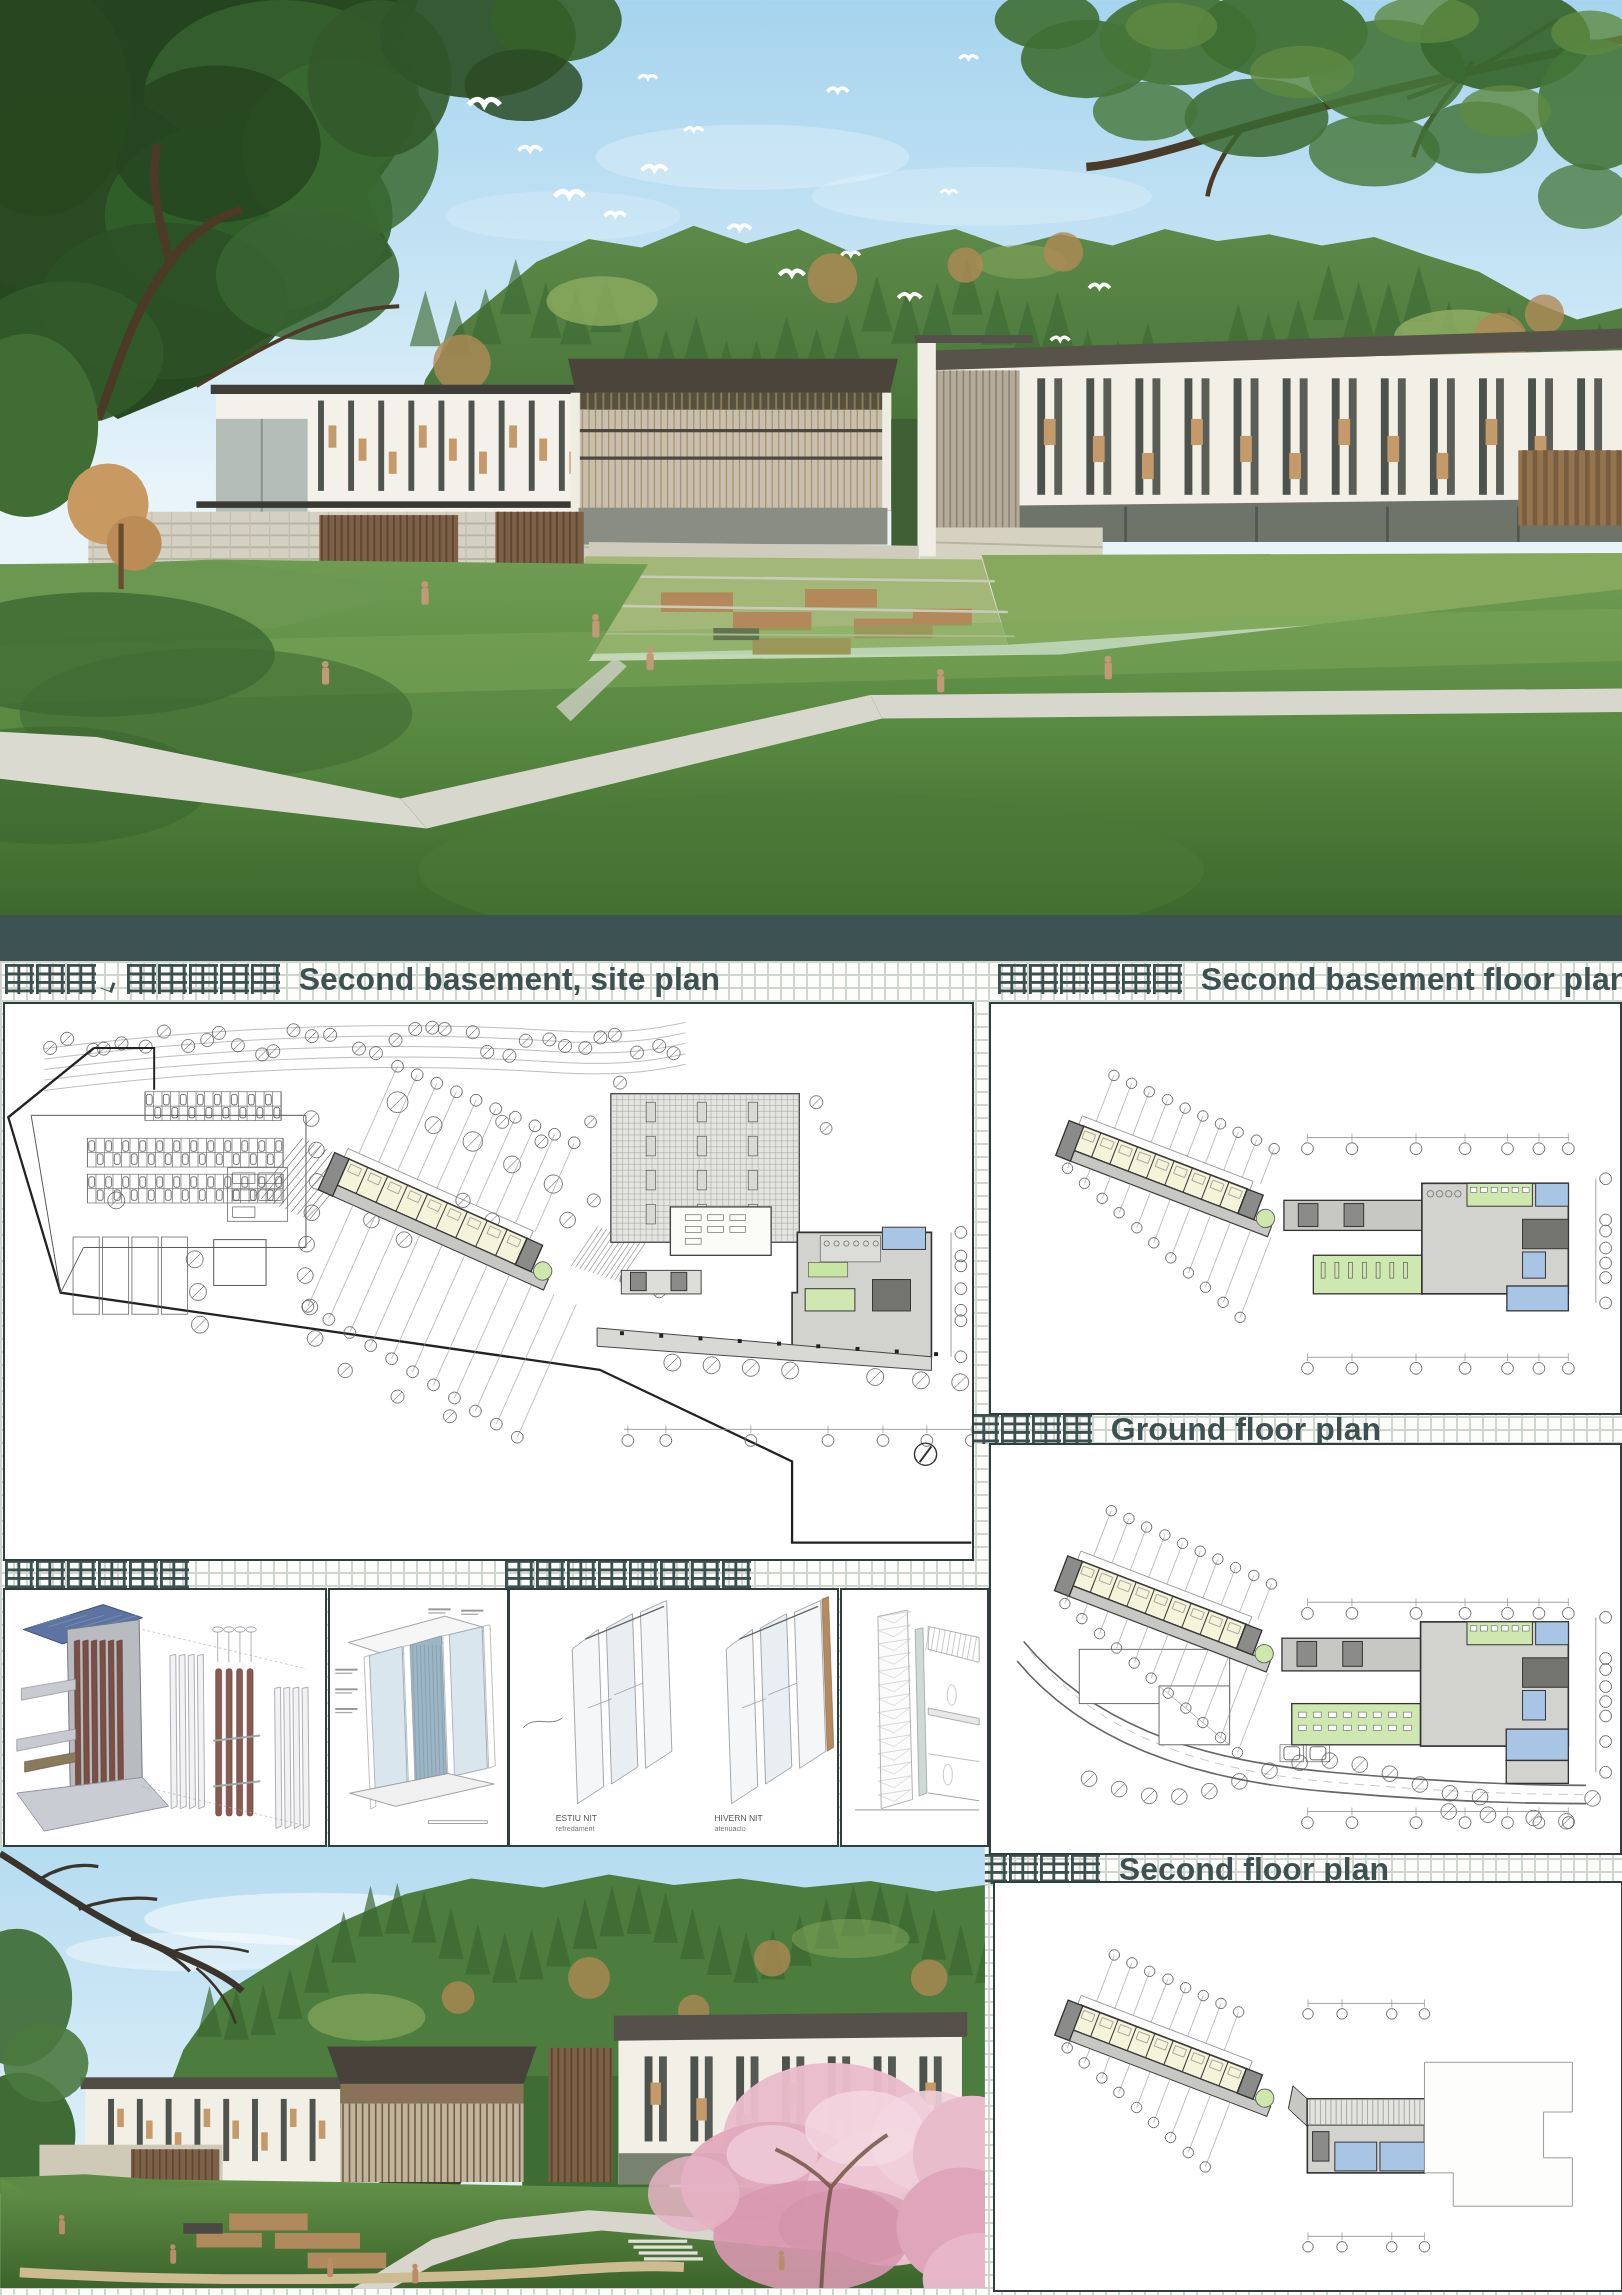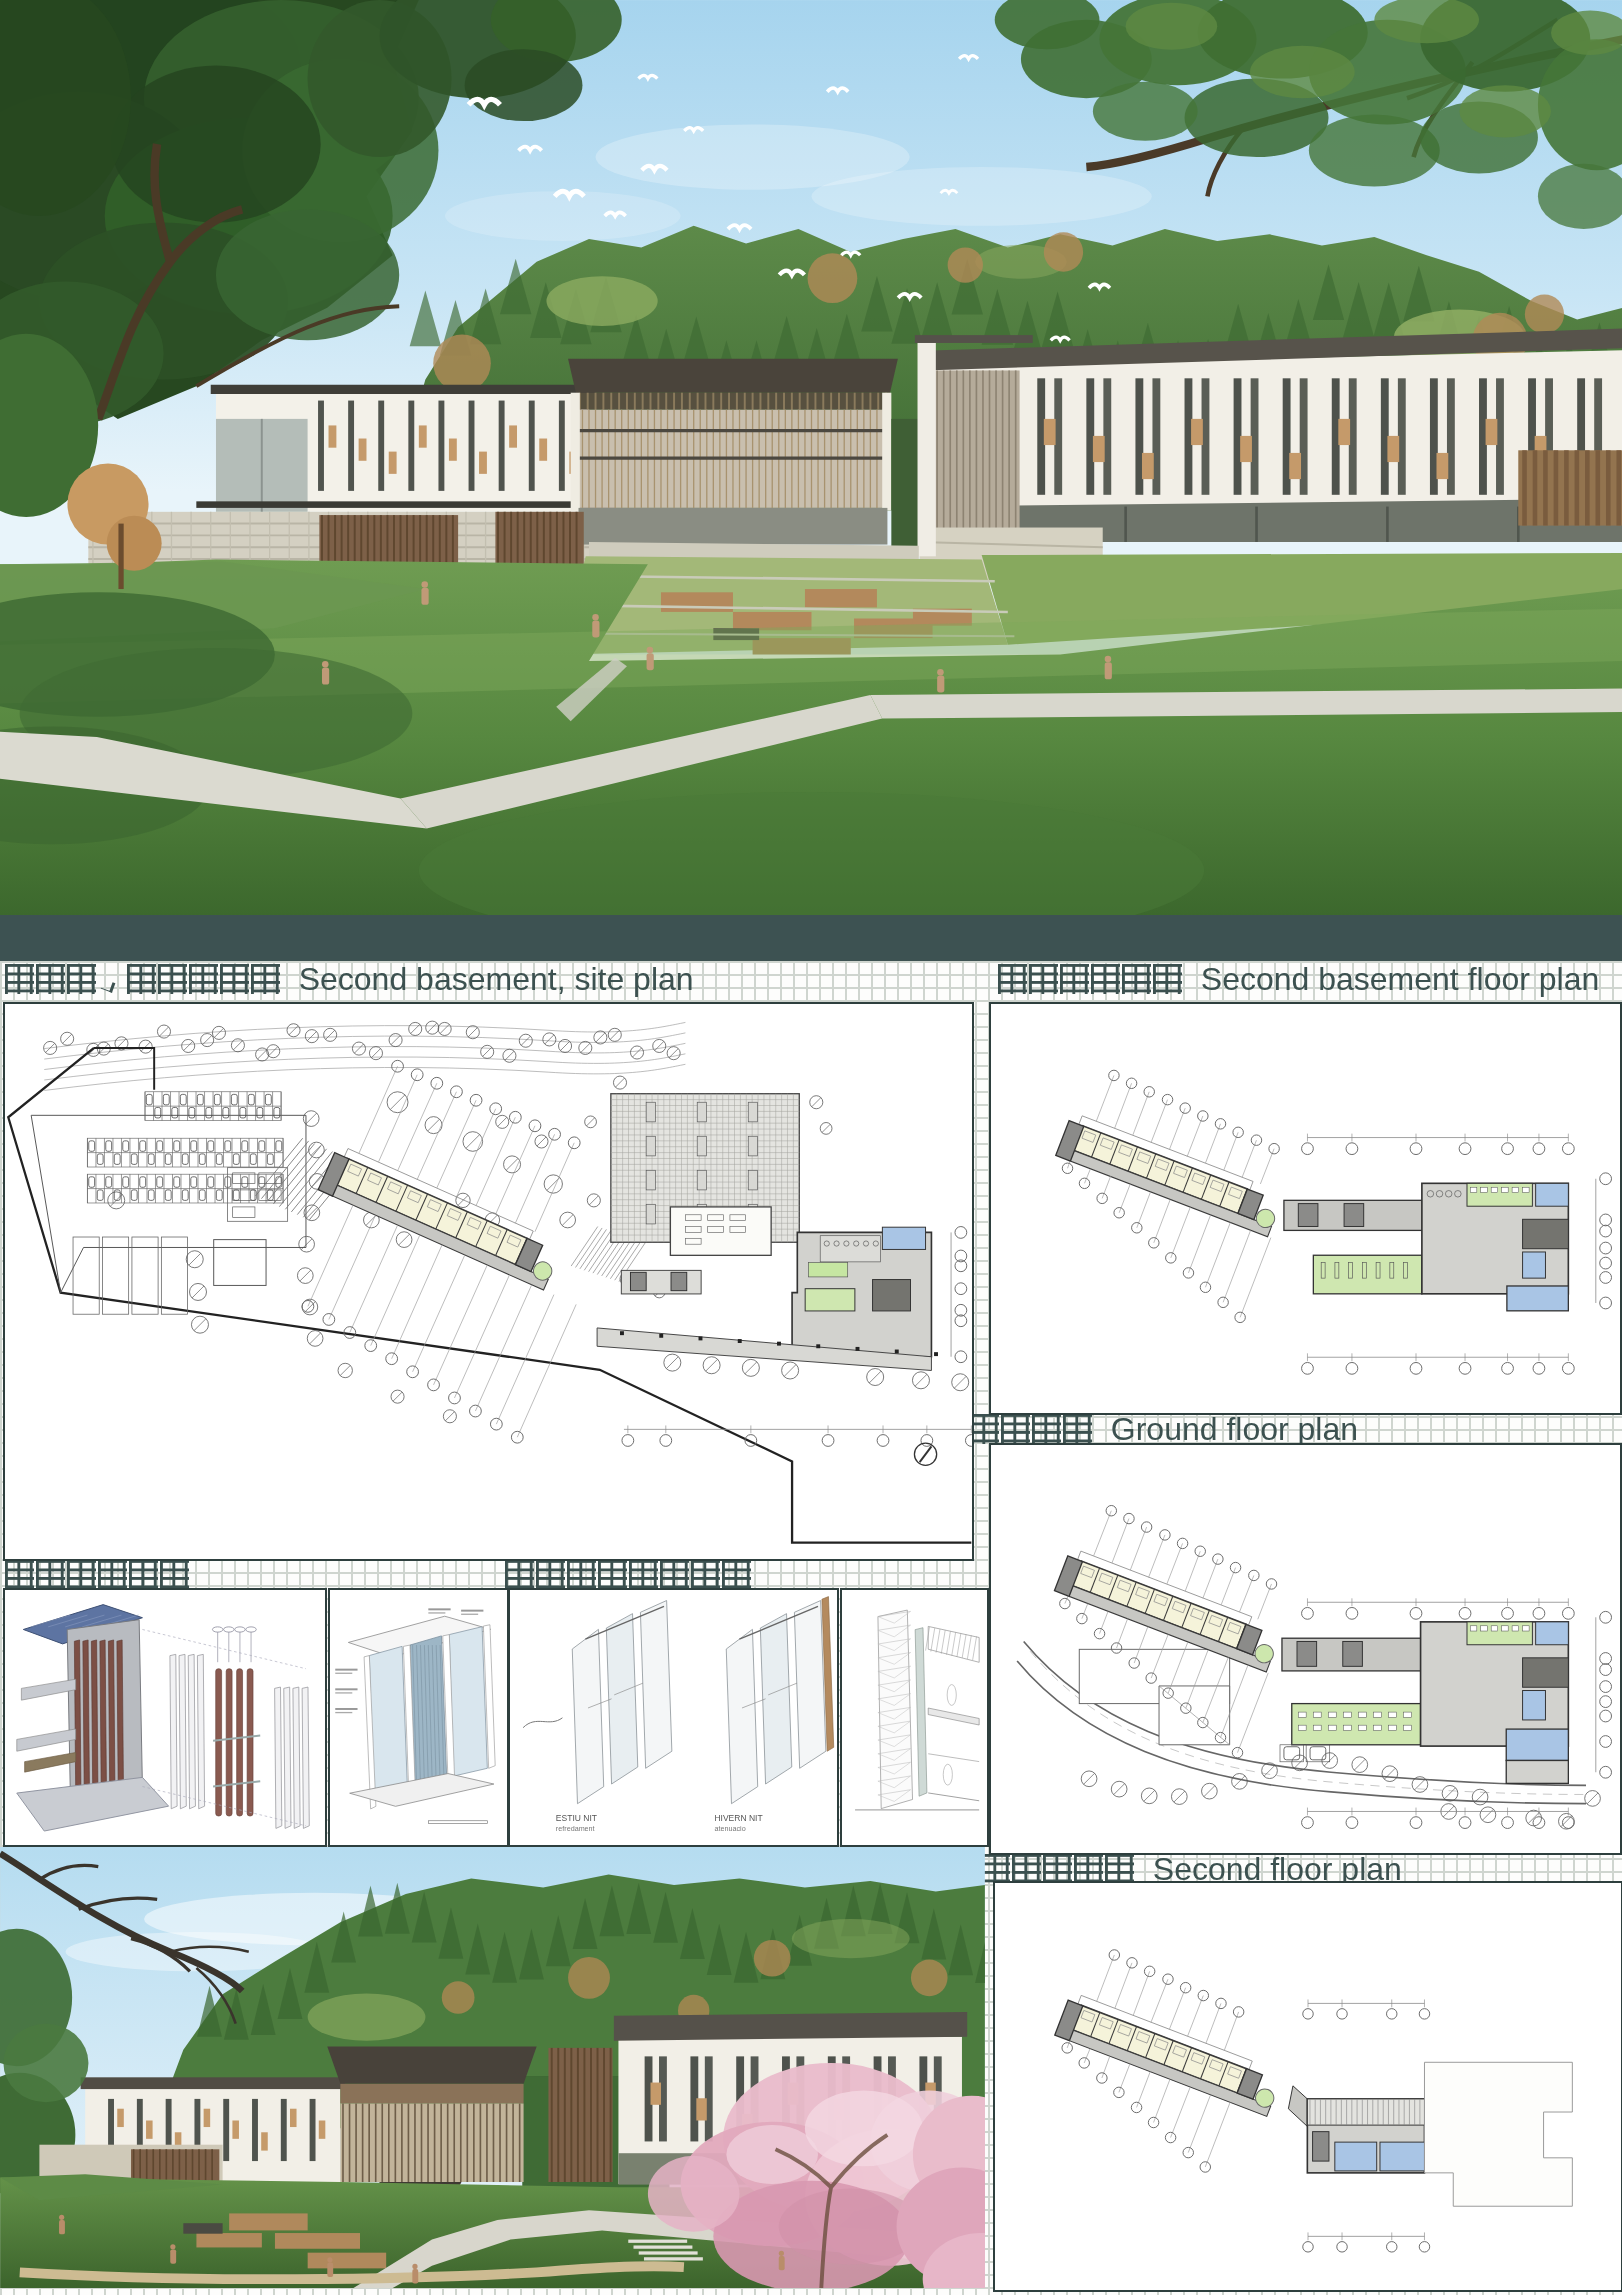--- a/index.html
+++ b/index.html
@@ -1,18 +1,18 @@
 <!DOCTYPE html>
 <html style="font-size:10.5px"><head><meta charset="utf-8"><style>
 html,body{margin:0;padding:0;}
 body{width:1623px;height:2295px;position:relative;font-family:"Liberation Sans",sans-serif;background:#fff;overflow:hidden;}
 .abs{position:absolute;}
 .gridbg{position:absolute;background-color:#fdfdfc;background-image:linear-gradient(#cfd5cf 1.6px,transparent 1.6px),linear-gradient(90deg,#cfd5cf 1.6px,transparent 1.6px);background-size:13px 13px;}
 .panel{background:#fff;border:2px solid #2e3f3e;box-sizing:content-box;}
-.title{position:absolute;color:#3c5150;font-size:32px;white-space:nowrap;letter-spacing:0px;}
+.title{position:absolute;color:#3c5150;font-size:32px;white-space:nowrap;letter-spacing:0px;font-weight:bold;}
 .cj{display:inline-block;vertical-align:-3.9px;margin:0 1px;background-image:linear-gradient(#3b504f 2.6px,transparent 2.6px),linear-gradient(90deg,#3b504f 2.6px,transparent 2.6px);background-size:100% 8.5px,12.4px 100%;}
 .punct{display:inline-block;width:29px;height:30px;vertical-align:-3.9px;position:relative;}
 .punct:after{content:"";position:absolute;left:5.2px;top:17px;width:9.2px;height:9.2px;border-right:3.9px solid #3c5150;border-bottom:1.3px solid #3c5150;transform:rotate(20deg);}
 </style></head><body>
 
 <svg class="abs" style="left:0;top:0" width="1623" height="915" viewBox="0 0 2480 1398">
 <defs>
 <linearGradient id="sky1" x1="0" y1="0" x2="0" y2="1">
         <stop offset="0" stop-color="#a6d4ee"></stop>
         <stop offset="0.45" stop-color="#c8e5f5"></stop>
@@ -465,21 +465,21 @@
 <div class="title" style="left:3.9px;top:961px"><b class="cj" style="width:29px;height:30px"></b><b class="cj" style="width:29px;height:30px"></b><b class="cj" style="width:29px;height:30px"></b><span class="punct"></span><b class="cj" style="width:29px;height:30px"></b><b class="cj" style="width:29px;height:30px"></b><b class="cj" style="width:29px;height:30px"></b><b class="cj" style="width:29px;height:30px"></b><b class="cj" style="width:29px;height:30px"></b>&nbsp;&nbsp;Second basement, site plan</div>
 
 <div class="title" style="left:997px;top:961px"><b class="cj" style="width:29px;height:30px"></b><b class="cj" style="width:29px;height:30px"></b><b class="cj" style="width:29px;height:30px"></b><b class="cj" style="width:29px;height:30px"></b><b class="cj" style="width:29px;height:30px"></b><b class="cj" style="width:29px;height:30px"></b>&nbsp;&nbsp;Second basement floor plan</div>
 
 <div class="title" style="left:938px;top:1411px"><b class="cj" style="width:29px;height:30px"></b><b class="cj" style="width:29px;height:30px"></b><b class="cj" style="width:29px;height:30px"></b><b class="cj" style="width:29px;height:30px"></b><b class="cj" style="width:29px;height:30px"></b>&nbsp;&nbsp;Ground floor plan</div>
 
 <div class="title" style="left:3.9px;top:1557px"><b class="cj" style="width:29px;height:30px"></b><b class="cj" style="width:29px;height:30px"></b><b class="cj" style="width:29px;height:30px"></b><b class="cj" style="width:29px;height:30px"></b><b class="cj" style="width:29px;height:30px"></b><b class="cj" style="width:29px;height:30px"></b></div>
 
 <div class="title" style="left:504px;top:1557px"><b class="cj" style="width:29px;height:30px"></b><b class="cj" style="width:29px;height:30px"></b><b class="cj" style="width:29px;height:30px"></b><b class="cj" style="width:29px;height:30px"></b><b class="cj" style="width:29px;height:30px"></b><b class="cj" style="width:29px;height:30px"></b><b class="cj" style="width:29px;height:30px"></b><b class="cj" style="width:29px;height:30px"></b></div>
 
-<div class="title" style="left:980px;top:1851px"><b class="cj" style="width:29px;height:30px"></b><b class="cj" style="width:29px;height:30px"></b><b class="cj" style="width:29px;height:30px"></b><b class="cj" style="width:29px;height:30px"></b><b class="cj" style="width:29px;height:30px"></b>&nbsp;&nbsp;Second floor plan</div>
+<div class="title" style="left:946px;top:1851px"><b class="cj" style="width:29px;height:30px"></b><b class="cj" style="width:29px;height:30px"></b><b class="cj" style="width:29px;height:30px"></b><b class="cj" style="width:29px;height:30px"></b><b class="cj" style="width:29px;height:30px"></b>&nbsp;&nbsp;Second floor plan</div>
 
 <svg class="abs panel" style="left:2.6px;top:1002px" width="967" height="555" viewBox="0 0 1478 848">
 
 <path d="M60,68 C300,38 560,23 830,40 C950,48 1000,36 1040,28" stroke="#9a9a9a" stroke-width="1" fill="none"></path>
 <path d="M60,84 C300,54 560,39 830,56 C950,64 1000,52 1040,44" stroke="#9a9a9a" stroke-width="1" fill="none"></path>
 <path d="M60,100 C300,70 560,55 830,72 C950,80 1000,68 1040,60" stroke="#9a9a9a" stroke-width="1" fill="none"></path>
 <path d="M60,116 C300,86 560,71 830,88 C950,96 1000,84 1040,76" stroke="#9a9a9a" stroke-width="1" fill="none"></path>
 <path d="M60,132 C300,102 560,87 830,104 C950,112 1000,100 1040,92" stroke="#9a9a9a" stroke-width="1" fill="none"></path>
 
 <circle cx="69" cy="67" r="10" fill="none" stroke="#555" stroke-width="1.2"></circle>

